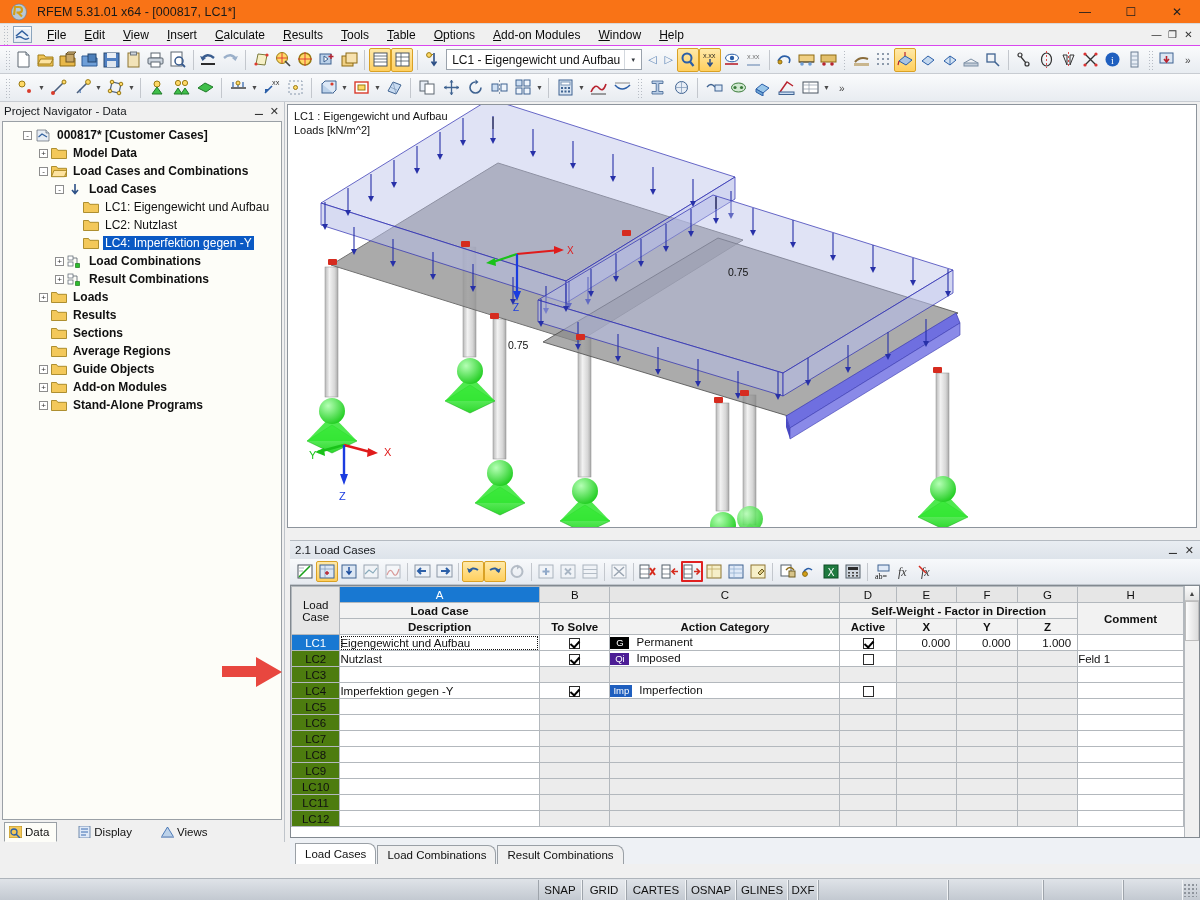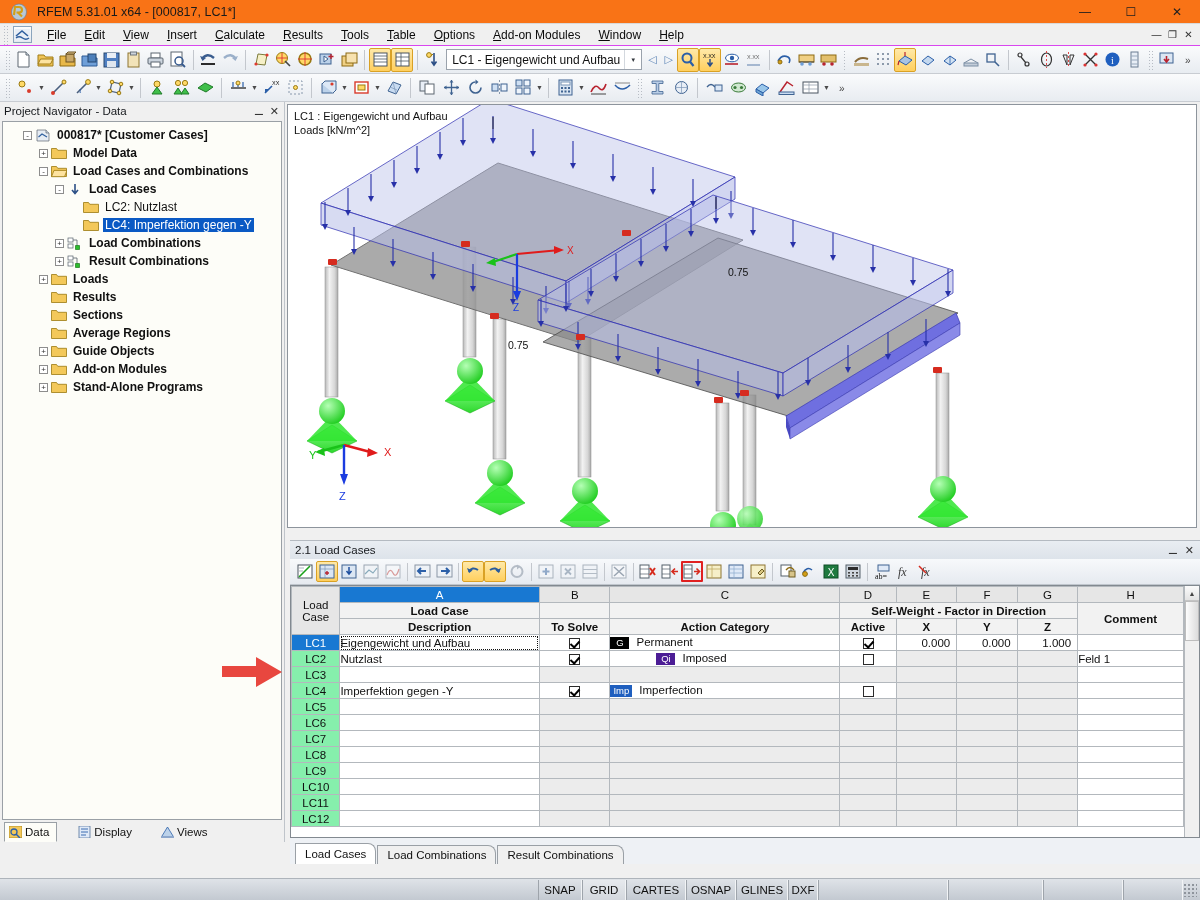--- a/index.html
+++ b/index.html
@@ -138,21 +138,21 @@
   .tbtn.redbox { border: 2px solid #e02020; border-radius: 1px; }
 
   .grid-outer { position: absolute; left:0; right:0; top:44px; bottom:26px;
                 background:#fff; border:1px solid #828990; display:flex; }
   .grid { flex: 1; overflow: hidden; }
   table.g { border-collapse: collapse; table-layout: fixed; width: 100%; font-size: 11.5px; }
   table.g td, table.g th { border: 1px solid #b3b8bd; padding: 0; height: 16px; }
   .hdrcell { background: #e6e6e6; text-align: center; font-weight: normal; color:#101010; height: 15px;}
   .hdrcell.selcol { background: #1878d2; color:#fff; }
   .hdr2 { background:#f2f2f2; text-align:center; color:#101010; }
-  .rowhdr { background: #86efac; text-align: center; color:#101010; }
+  .rowhdr { background: #4d7c0f; text-align: center; color:#101010; }
   .rowhdr.sel { background:#1878d2; color:#ffffff; }
   td.cell { background:#fff; padding-left:4px; color:#101010; white-space:nowrap; overflow:hidden; }
   td.cell.grey { background:#ececec; }
   td.cell.ctr { text-align:center; padding-left:0; }
   td.cell.right { text-align:right; padding-right:6px; }
   td.cell.focus { outline: 1px dotted #111; outline-offset: -2px; }
   .cbx { display:inline-block; width:11px; height:11px; border:1px solid #2b2b2b; background:#fff;
          position:relative; vertical-align:middle; }
   .cbx.on::after { content:""; position:absolute; left:2px; top:0px; width:4px; height:7px;
                    border:solid #000; border-width:0 2px 2px 0; transform: rotate(42deg); }
@@ -780,20 +780,29 @@
             <span class="tlabel bold">Load Cases and Combinations</span>
           </div>
           <div class="tnode" style="padding-left: 48px;">
             <span class="texp">-</span>
             <span class="tfolder">
               <svg width="16" height="13" viewBox="0 0 16 13">
                 <path d="M8 1v8M5 7l3 3.5L11 7" fill="none" stroke="#2c4f86" stroke-width="1.6"></path>
               </svg>
             </span>
             <span class="tlabel bold">Load Cases</span>
+          </div>
+          <div class="tnode" style="padding-left: 64px;">
+            <span class="tspacer"></span>
+            <span class="tfolder">
+              <svg width="16" height="13" viewBox="0 0 16 13">
+                <path d="M0.5 1.5h5l1.3 1.8H15.5v8.2H0.5z" fill="#f3c85a" stroke="#9a7a12" stroke-width="0.8"></path>
+              </svg>
+            </span>
+            <span class="tlabel">LC1: Eigengewicht und Aufbau</span>
           </div>
           <div class="tnode" style="padding-left: 64px;">
             <span class="tspacer"></span>
             <span class="tfolder">
               <svg width="16" height="13" viewBox="0 0 16 13">
                 <path d="M0.5 1.5h5l1.3 1.8H15.5v8.2H0.5z" fill="#f3c85a" stroke="#9a7a12" stroke-width="0.8"></path>
               </svg>
             </span>
             <span class="tlabel">LC2: Nutzlast</span>
           </div>
@@ -1424,21 +1433,21 @@
                 <td class="cell ctr"><span class="cbx on"></span></td>
                 <td class="cell right">0.000</td>
                 <td class="cell right">0.000</td>
                 <td class="cell right">1.000</td>
                 <td class="cell"></td>
               </tr>
               <tr style="height: 16px;">
                 <td class="rowhdr">LC2</td>
                 <td class="cell">Nutzlast</td>
                 <td class="cell ctr"><span class="cbx on"></span></td>
-                <td class="cell"><span class="catbadge" style="background: #4c1d95; margin-left: 46px;">Qi</span><span>Imposed</span></td>
+                <td class="cell"><span class="catbadge" style="background: #4c1d95;">Qi</span><span>Imposed</span></td>
                 <td class="cell ctr"><span class="cbx"></span></td>
                 <td class="cell right grey"></td>
                 <td class="cell right grey"></td>
                 <td class="cell right grey"></td>
                 <td class="cell">Feld 1</td>
               </tr>
               <tr style="height: 16px;">
                 <td class="rowhdr">LC3</td>
                 <td class="cell "></td>
                 <td class="cell ctr grey"></td>

